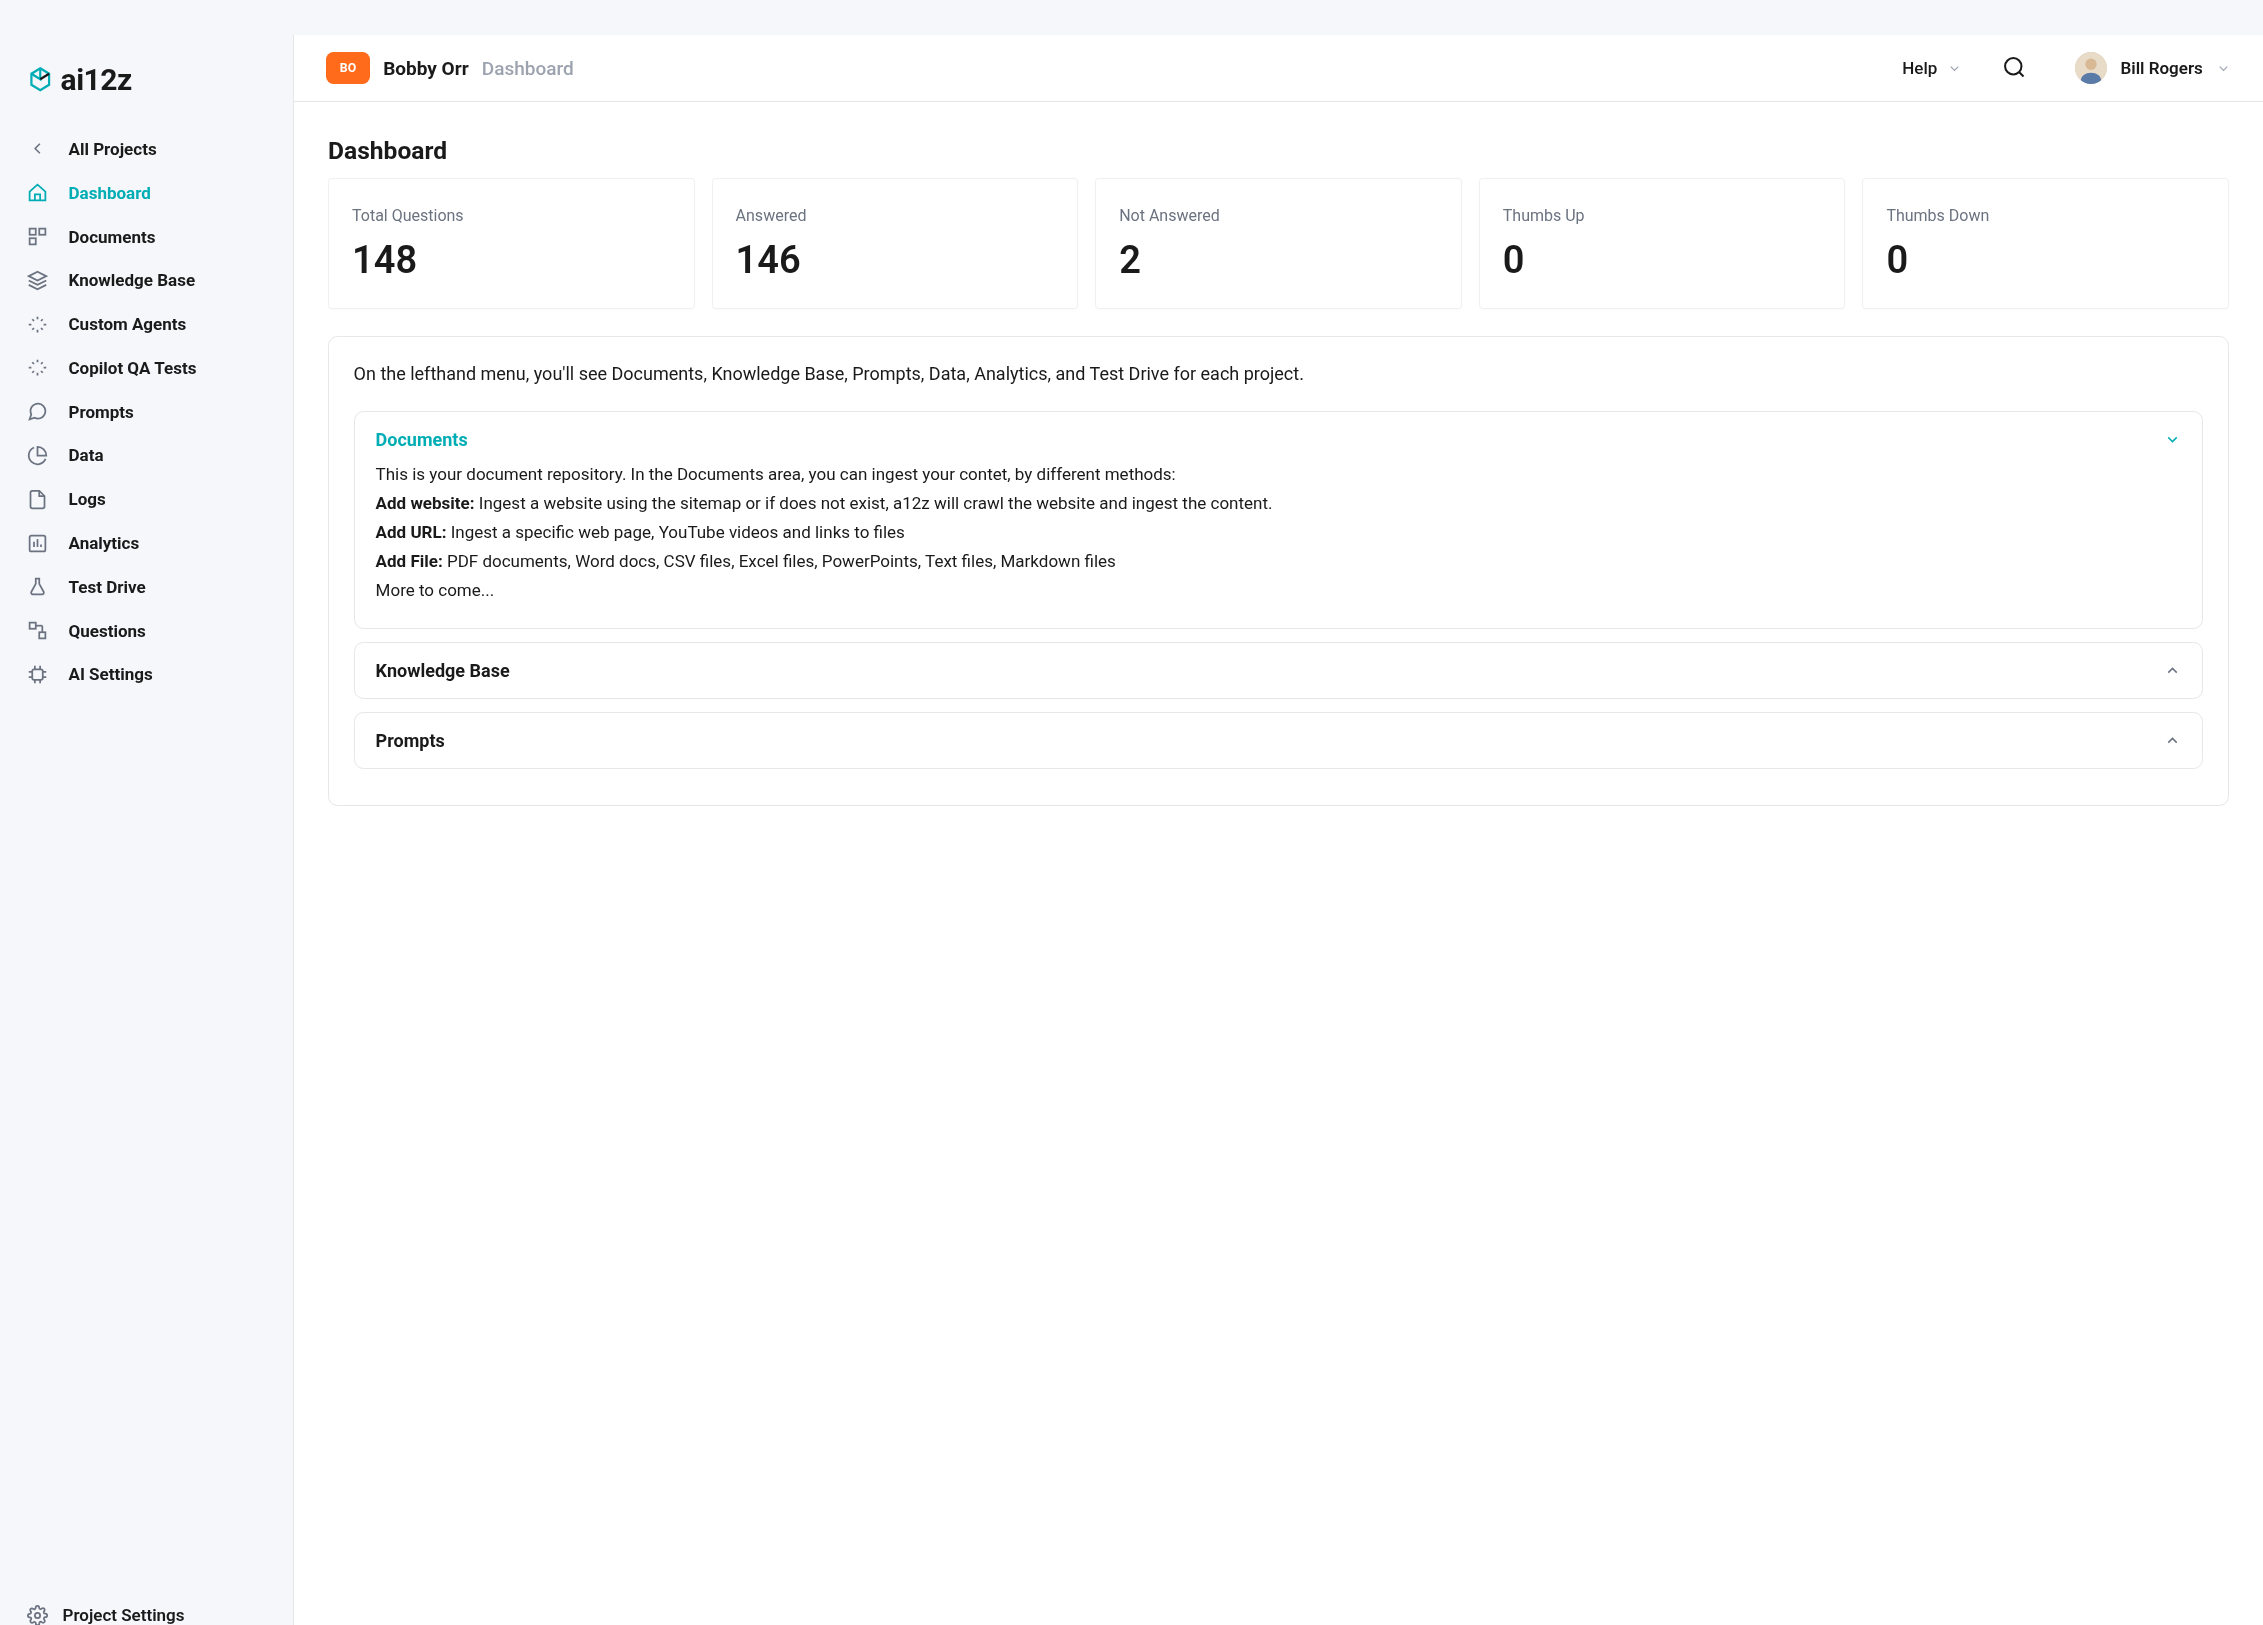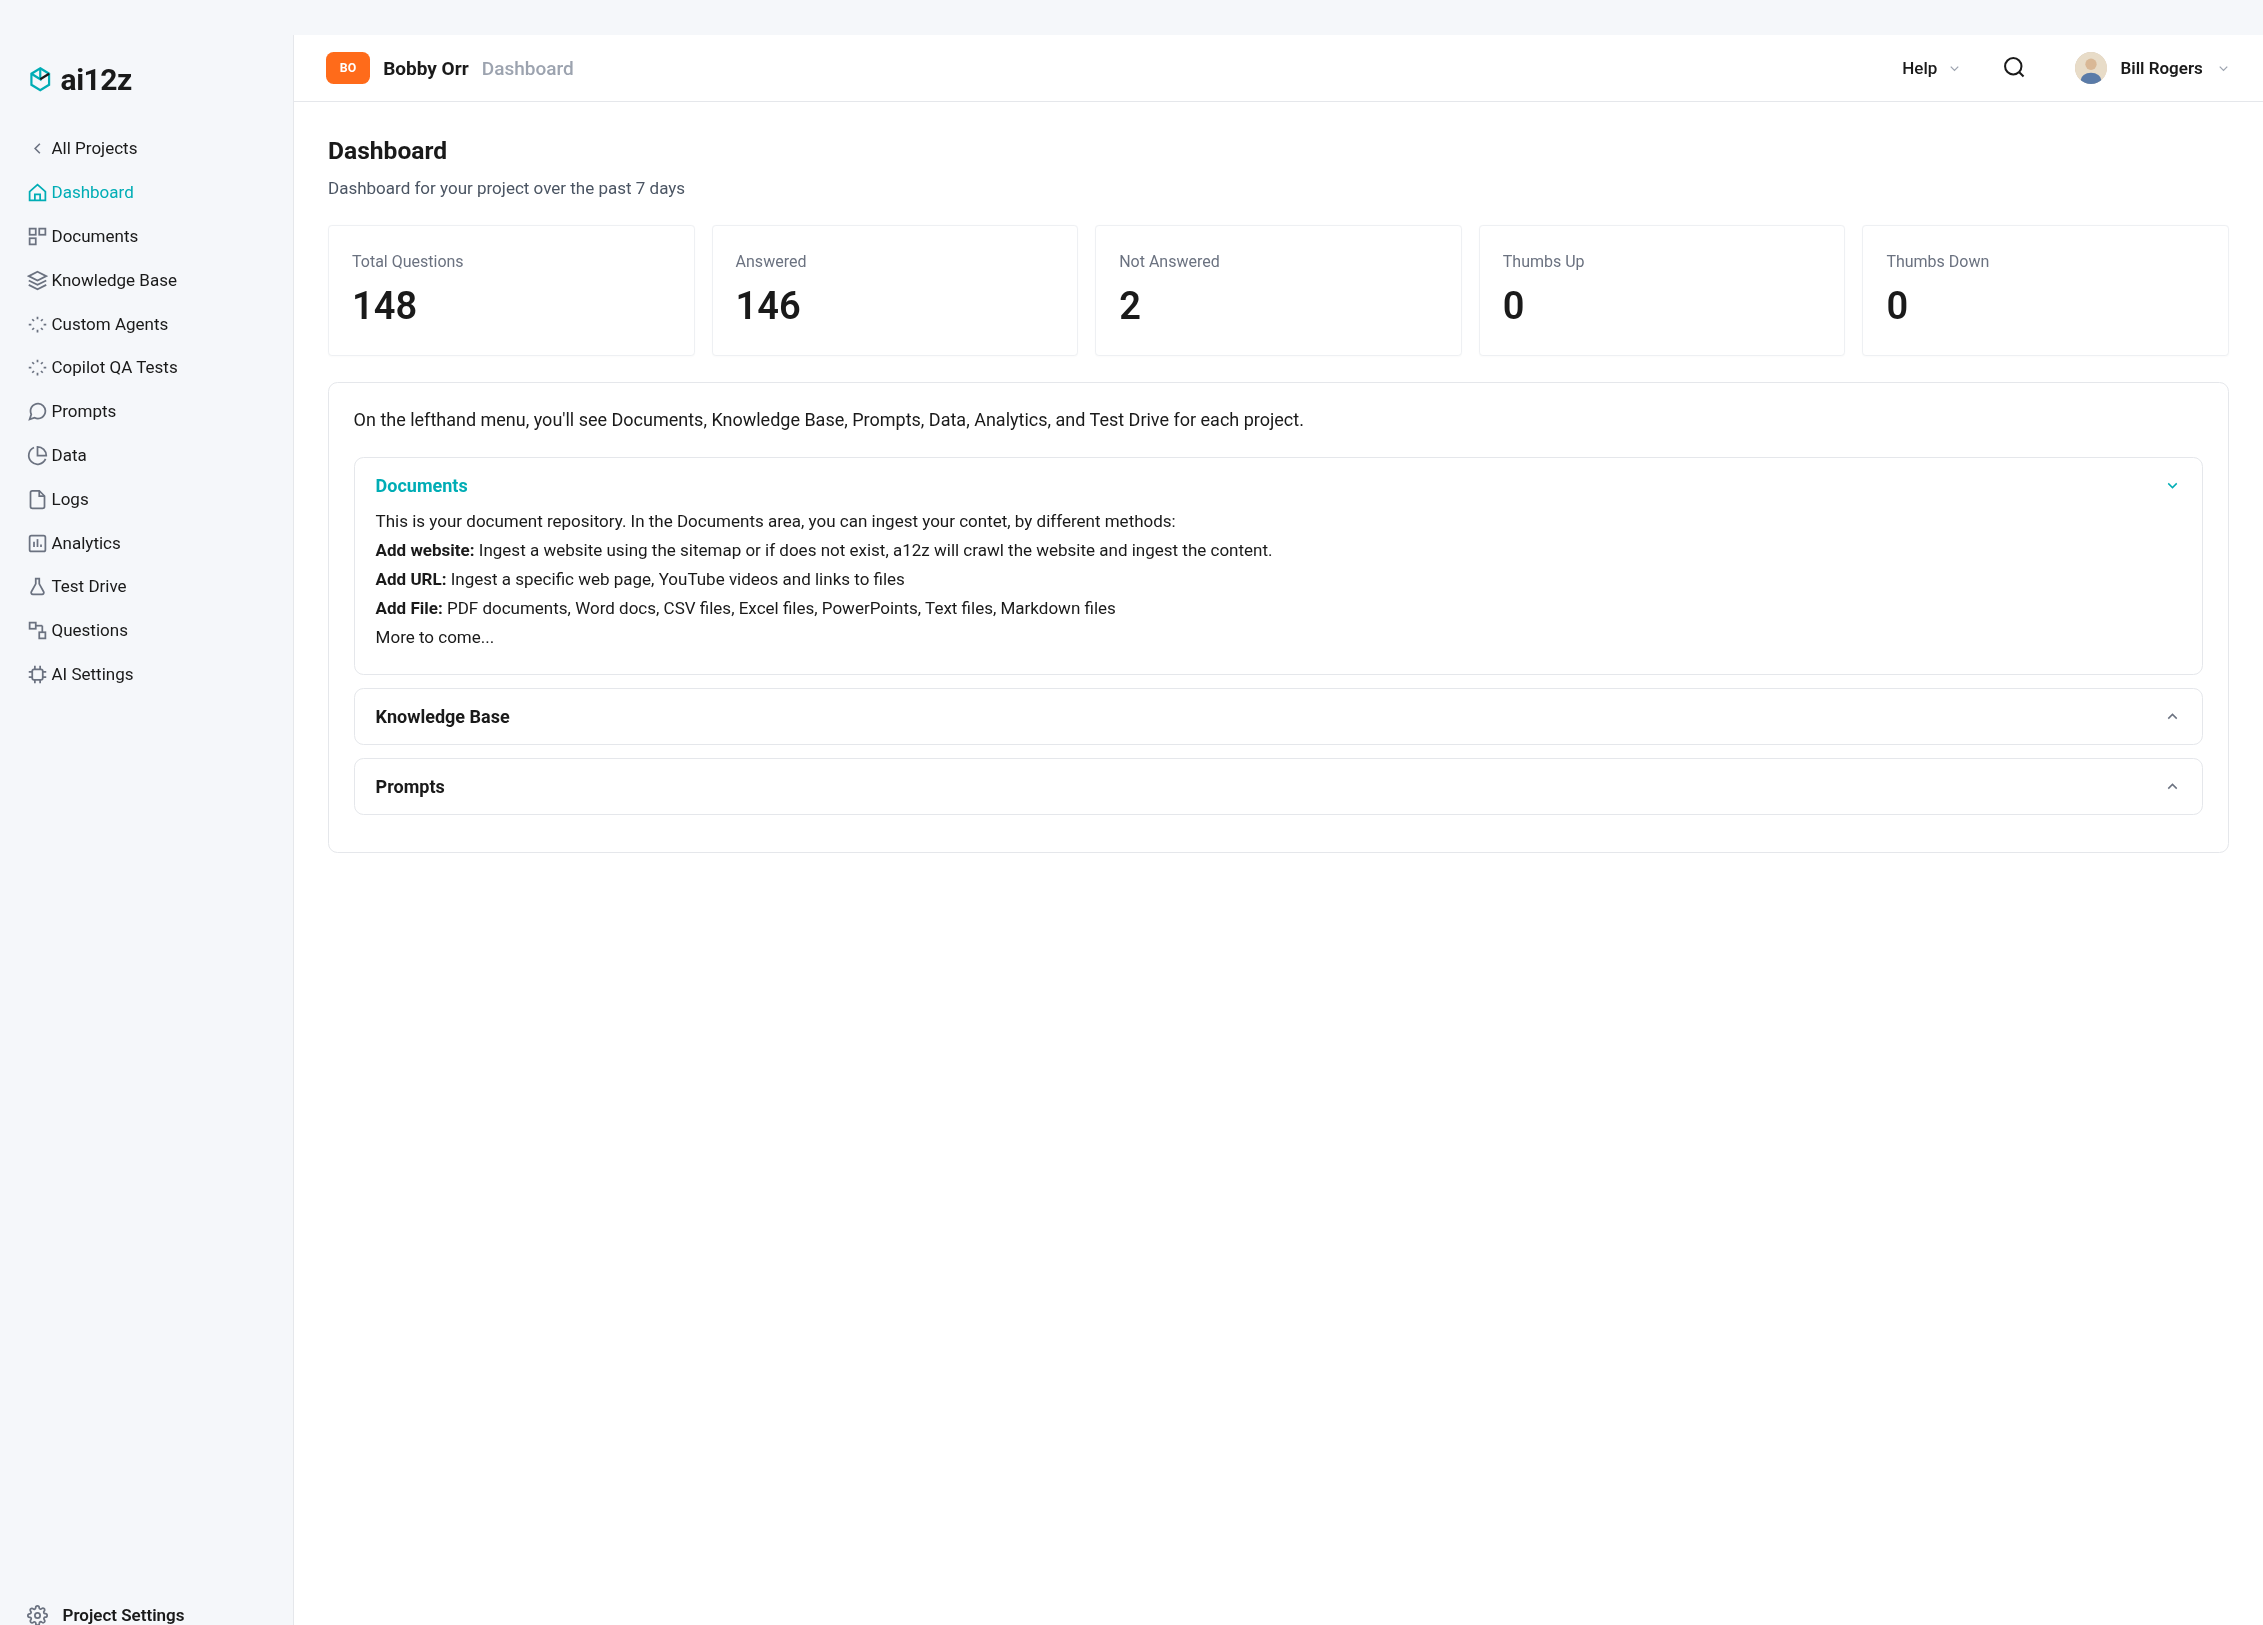--- a/index.html
+++ b/index.html
@@ -5,21 +5,21 @@
 * { box-sizing: border-box; margin: 0; padding: 0; }
 body { font-family: -apple-system, BlinkMacSystemFont, "Segoe UI", Roboto, sans-serif; background: #f5f7fa; color: #1a1a1a; }
 .app { display: flex; min-height: 100vh; margin-top: 35px; }
 
 
 .sidebar { width: 293px; background: #f5f7fa; padding: 23px 0; display: flex; flex-direction: column; }
 .logo { padding: 3.8px 26.5px 26.5px; display: flex; align-items: center; gap: 7.6px; }
 .logo-text { font-size: 30px; font-weight: 700; color: #1a1a1a; letter-spacing: -0.5px; }
 .logo-mark { width: 26.5px; height: 26.5px; }
 .nav { flex: 1; padding: 3.8px 0; }
-.nav-item { display: flex; gap: 4px; padding: 11.4px 26.5px; font-size: 17px; font-weight: 400; color: #1a1a1a; cursor: pointer; }
+.nav-item { display: flex; align-items: center; gap: 21px; padding: 11.4px 26.5px; font-size: 17px; font-weight: 700; color: #1a1a1a; cursor: pointer; }
 .nav-item.back { color: #1a1a1a; }
 .nav-item.active { color: #00adb5; }
 .nav-item .icon { width: 21px; height: 21px; display: flex; align-items: center; justify-content: center; flex-shrink: 0; color: #6b7280; }
 .nav-item.active .icon { color: #00adb5; }
 .nav-footer { padding: 11.4px 26.5px; display: flex; align-items: center; gap: 15px; font-size: 17px; font-weight: 600; cursor: pointer; }
 .nav-footer .icon { width: 21px; height: 21px; color: #6b7280; }
 
 
 .main { flex: 1; background: #fff; border-left: 0.9px solid #e5e7eb; display: flex; flex-direction: column; }
 .topbar { display: flex; align-items: center; padding: 17px 32px; border-bottom: 0.9px solid #e5e7eb; gap: 13.2px; }
@@ -261,21 +261,20 @@
         <span>
           <svg viewBox="0 0 24 24" width="15" height="15" fill="none" stroke="#9ca3af" stroke-width="2">
               <polyline points="6 9 12 15 18 9"></polyline>
             </svg>
         </span>
       </div>
     </div>
 
     <div class="content">
       <h1 class="page-title">Dashboard</h1>
-      <p class="page-subtitle">Dashboard for your project over the past 7 days</p>
 
       <div class="stats">
         <div class="stat-card">
           <div class="stat-label">Total Questions</div>
           <div class="stat-value">148</div>
         </div>
         <div class="stat-card">
           <div class="stat-label">Answered</div>
           <div class="stat-value">146</div>
         </div>

